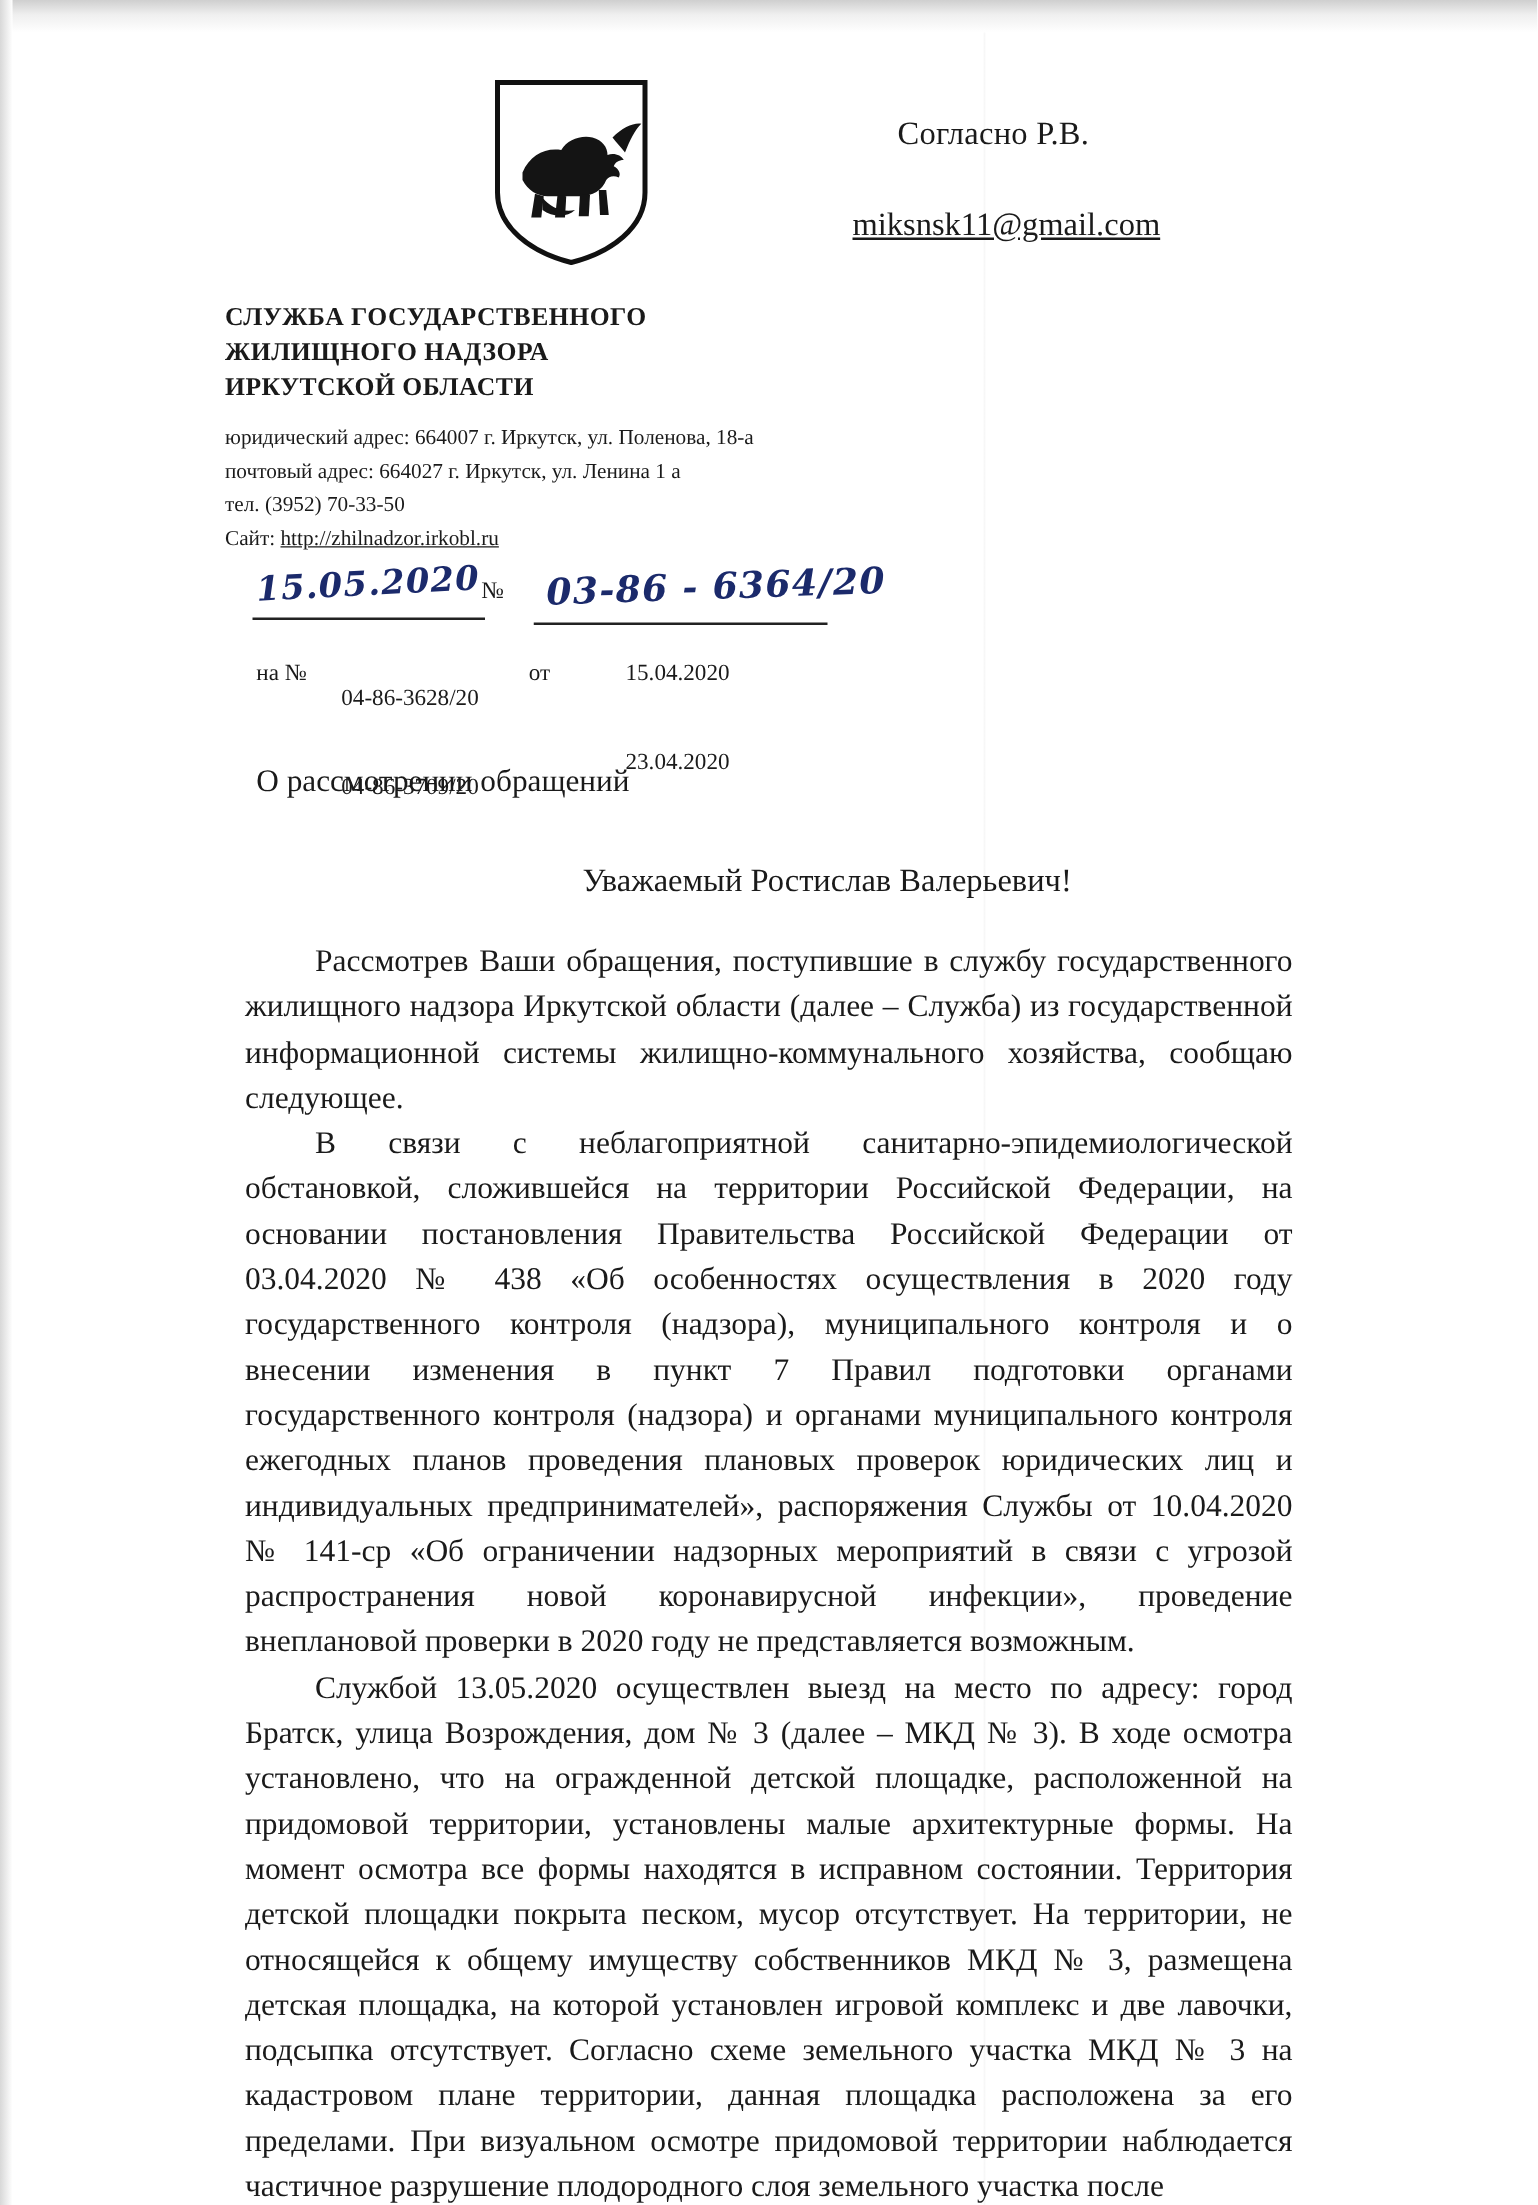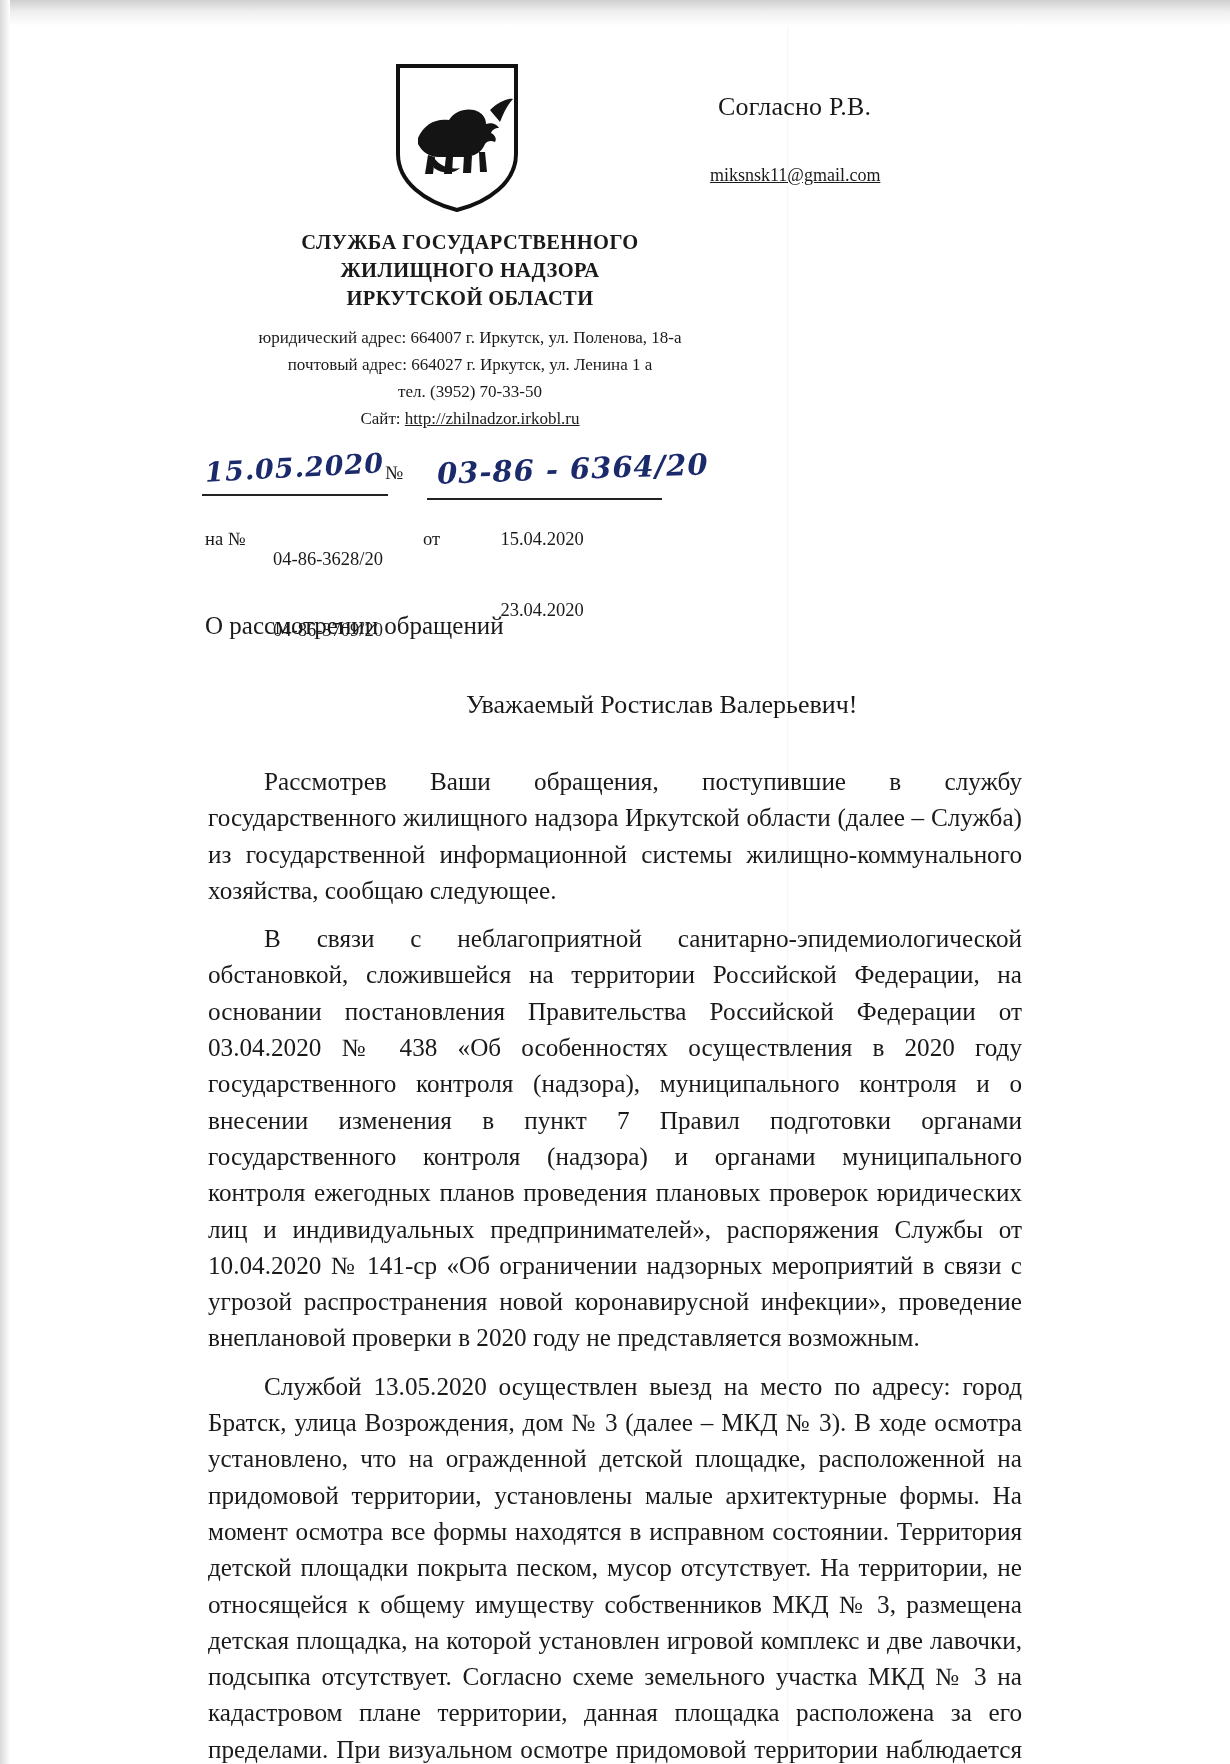--- a/index.html
+++ b/index.html
@@ -57,33 +57,32 @@
 
   .addressee {
     position: absolute;
     left: 718px;
     top: 92px;
     font-size: 26px;
     letter-spacing: 0.2px;
   }
   .email {
     position: absolute;
-    left: 710px;
+    left: 682px;
     top: 165px;
-    font-size: 18px;
+    font-size: 26px;
     text-decoration: underline;
     color: #1a1a1a;
   }
 
   .org-block {
     position: absolute;
     left: 180px;
-    top: 228px;
+    top: 240px;
     width: 580px;
-    text-align: center;
   }
   .org-name {
     font-weight: bold;
     font-size: 20.5px;
     line-height: 28px;
     letter-spacing: 0.4px;
   }
   .org-contacts {
     margin-top: 12px;
     font-size: 17px;
@@ -196,21 +195,21 @@
     position: absolute;
     left: 196px;
     top: 752px;
     width: 838px;
     font-size: 25.2px;
     line-height: 36.3px;
     text-align: justify;
     text-justify: inter-word;
   }
   .body-text p {
-    margin: 12px;
+    margin: 0;
     text-indent: 56px;
   }
 </style>
 </head>
 <body>
 
 <div class="scan-edge-top"></div>
 <div class="scan-edge-left"></div>
 <div class="scan-fold"></div>
 

